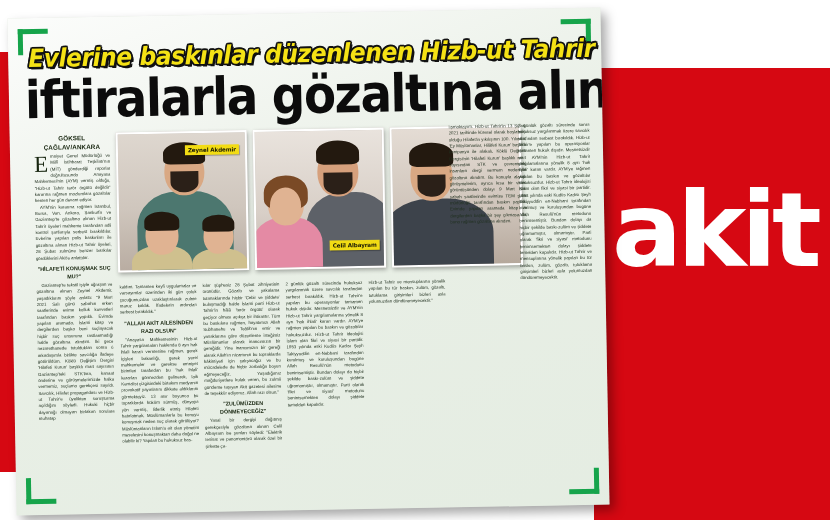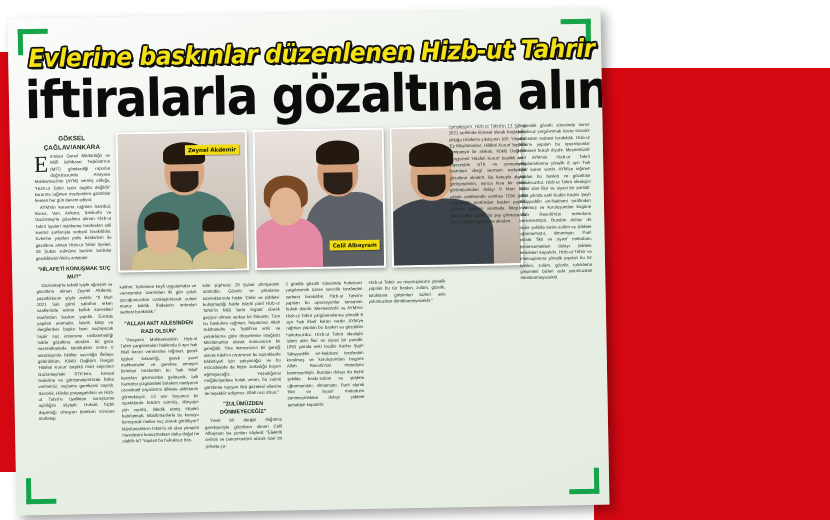--- a/index.html
+++ b/index.html
@@ -210,20 +210,21 @@
   .shirt-dark { background: #3d434b; }
 </style>
 </head>
 <body>
 
 <div id="stage">
 
   <div class="brand-block" id="brand-left"></div>
   <div class="brand-block" id="brand-right">
   </div>
+  <div id="akit-logo">akit</div>
 
   <div id="clipping">
 
     <div id="paper-tint"></div>
 
     <div class="corner" id="corner-tl"></div>
     <div class="corner" id="corner-tr"></div>
     <div class="corner" id="corner-bl"></div>
     <div class="corner" id="corner-br"></div>
 

